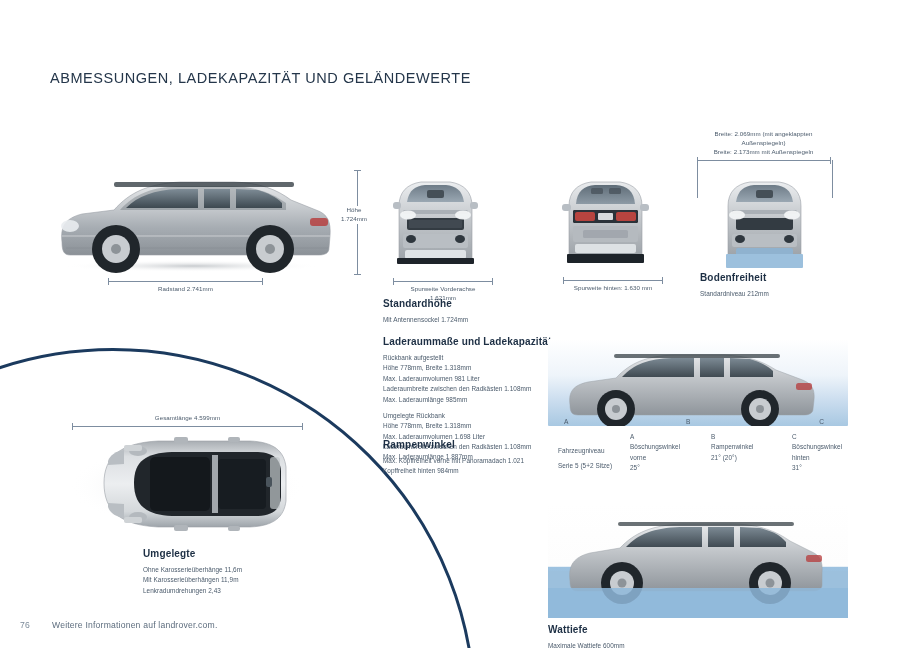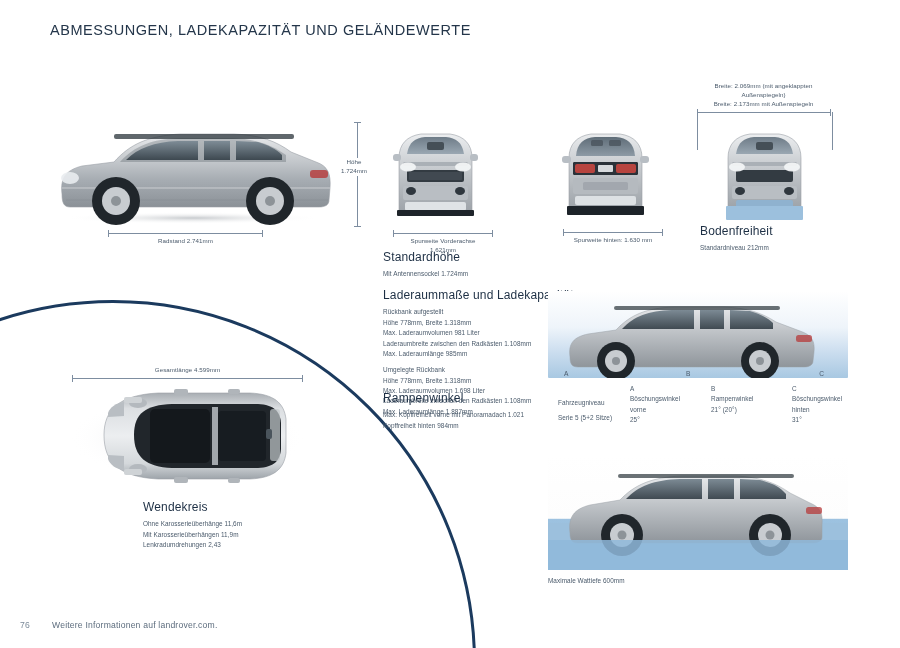--- a/index.html
+++ b/index.html
@@ -1,30 +1,30 @@
 <!DOCTYPE html>
 <html><head>
 <meta charset="utf-8">
 <style>
   html,body{margin:0;padding:0;background:#fff;}
   body{
     width:900px;height:648px;position:relative;overflow:hidden;
     font-family:"Liberation Sans","DejaVu Sans",sans-serif;
     color:#2a3b4d;
   }
-  .page{position:absolute;inset:0;background:#ffffff;}
+  .page{position:absolute;inset:0;background:#ffffff;margin-top:48px;}
 
   
   .page-title{
     position:absolute;left:50px;top:22px;
     font-size:14.5px;letter-spacing:.55px;font-weight:400;
     color:#24364a;white-space:nowrap;
   }
   .hdg{
-    font-size:12px;font-weight:400;color:#1d2f44;letter-spacing:.15px;
+    font-size:10px;font-weight:700;color:#1d2f44;letter-spacing:.15px;
     margin:0 0 5px 0;line-height:1.2;
   }
   .body-txt{
     font-size:6.4px;line-height:1.62;color:#4a5a6b;font-weight:400;
     letter-spacing:.05px;white-space:pre-line;
   }
   .dim-lbl{
     font-size:6.2px;line-height:1.45;color:#4a5a6b;text-align:center;
     letter-spacing:.05px;white-space:pre-line;
   }
@@ -348,21 +348,21 @@
       <rect x="62" y="14" width="18" height="6" rx="2" fill="#cfd3d6"></rect>
       <rect x="62" y="86" width="18" height="6" rx="2" fill="#cfd3d6"></rect>
       <rect x="112" y="6" width="14" height="6" rx="2" fill="#b0b5ba"></rect>
       <rect x="112" y="94" width="14" height="6" rx="2" fill="#b0b5ba"></rect>
       <rect x="166" y="6" width="12" height="5" rx="2" fill="#b0b5ba"></rect>
       <rect x="166" y="95" width="12" height="5" rx="2" fill="#b0b5ba"></rect>
     </svg>
   </div>
 
   <div style="position:absolute;left:143px;top:500px;width:200px;">
-    <div class="hdg">Wendekreis</div>
+    <div class="hdg">Umgelegte</div>
     <div class="body-txt">Ohne Karosserieüberhänge 11,6m
 Mit Karosserieüberhängen 11,9m
 Lenkradumdrehungen 2,43</div>
   </div>
 
   <div class="photo-bg-water" style="left:548px;top:455px;width:300px;height:115px;">
     <svg viewBox="0 0 300 115" preserveAspectRatio="none" style="position:absolute;inset:0;width:100%;height:100%;">
       <defs>
         <linearGradient id="bodyW" x1="0" y1="0" x2="0" y2="1">
           <stop offset="0%" stop-color="#e8eaec"></stop>
@@ -387,20 +387,21 @@
       <circle cx="74" cy="80" r="4.5" fill="#8d9398"></circle>
       <circle cx="222" cy="80" r="21" fill="#20262b"></circle>
       <circle cx="222" cy="80" r="12" fill="#c8ccd0"></circle>
       <circle cx="222" cy="80" r="4.5" fill="#8d9398"></circle>
       <rect x="258" y="52" width="16" height="7" rx="2.5" fill="#b63a3a" opacity=".75"></rect>
       <rect x="0" y="85" width="300" height="30" fill="#8fb8db" opacity=".85"></rect>
     </svg>
   </div>
 
   <div style="position:absolute;left:548px;top:576px;width:220px;">
+    <div class="hdg">Wattiefe</div>
     <div class="body-txt">Maximale Wattiefe 600mm</div>
   </div>
 
   <div class="footer">
     <span class="pg">76</span><span class="txt">Weitere Informationen auf landrover.com.</span>
   </div>
 
 </div>
 
 </body></html>

